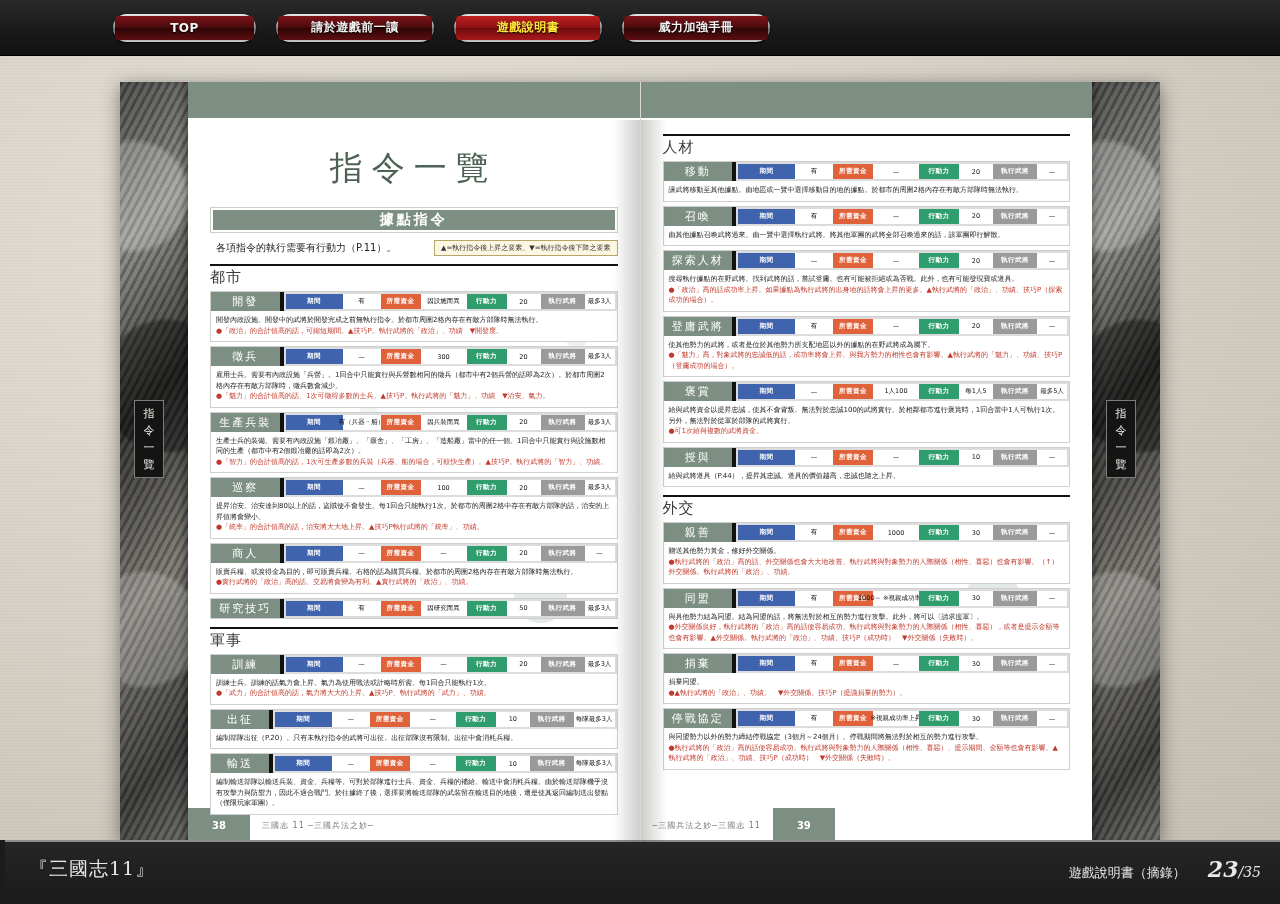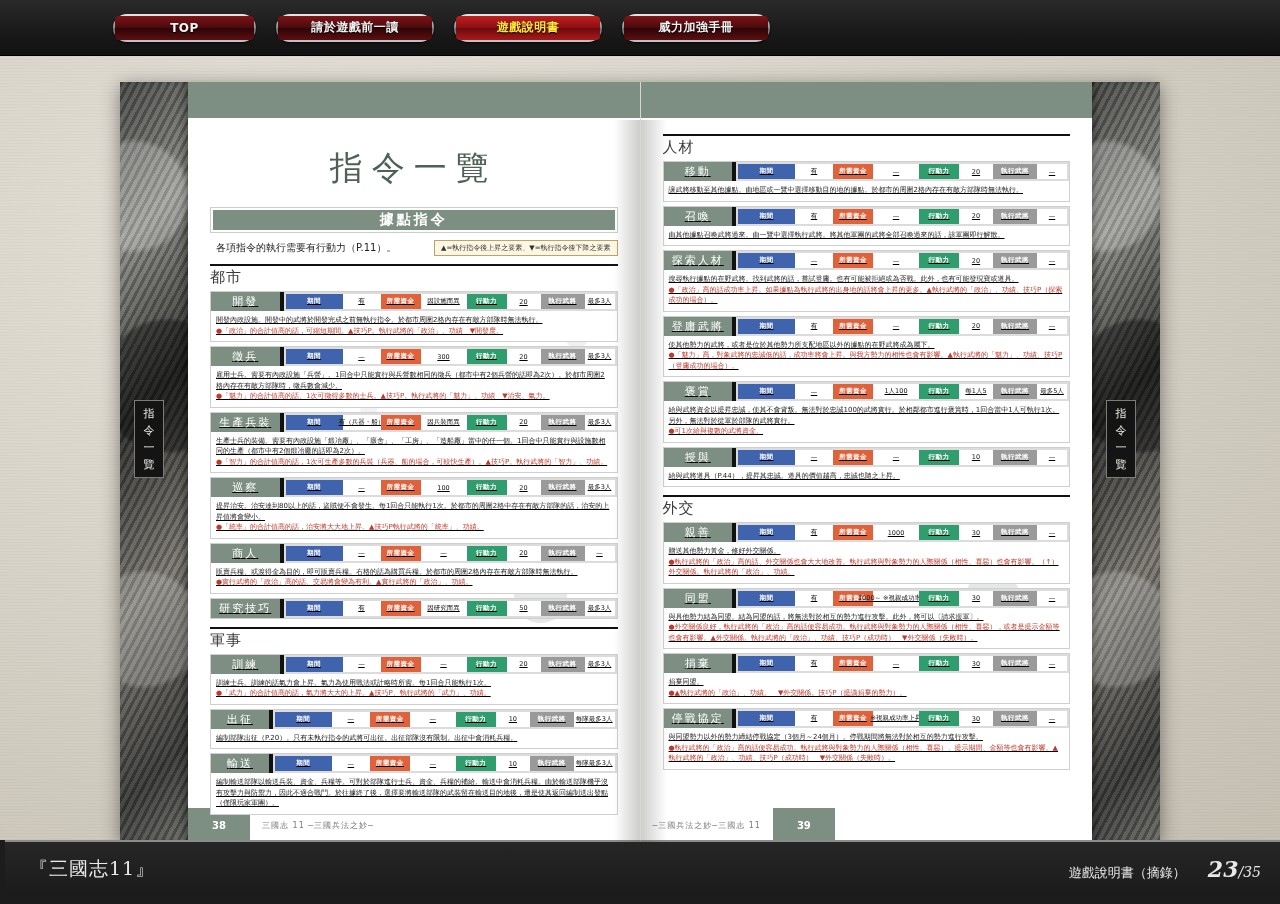--- a/index.html
+++ b/index.html
@@ -132,21 +132,21 @@
     border:1px solid #b9a56a; background:#fdf6e2;
     font-size:7px; color:#333; padding:2px 6px; white-space:nowrap;
   }
   .secthead{
     border-top:2px solid #111; margin-top:8px; padding-top:2px;
     font-size:15px; color:#3c3c3c; letter-spacing:1px;
     font-family:"DejaVu Serif","Liberation Serif",serif;
   }
 
   
-  .cmd{ margin-top:4px; border:1px solid #cfcfcf; background:#fff;text-decoration:underline; }
+  .cmd{ margin-top:4px; border:1px solid #cfcfcf; background:#fff; }
   .cmdhead{ display:flex; height:19px; align-items:stretch; }
   .cmdname{
     width:78px; background:#7d8f82; color:#fff;
     display:flex; align-items:center; justify-content:center;
     font-size:11px; letter-spacing:2px;
     font-family:"DejaVu Serif","Liberation Serif",serif;
     border-right:4px solid #111;
   }
   .stats{ flex:1; display:flex; background:#dcdcdc; align-items:stretch; padding:2px 2px; gap:0; }
   .chip{

